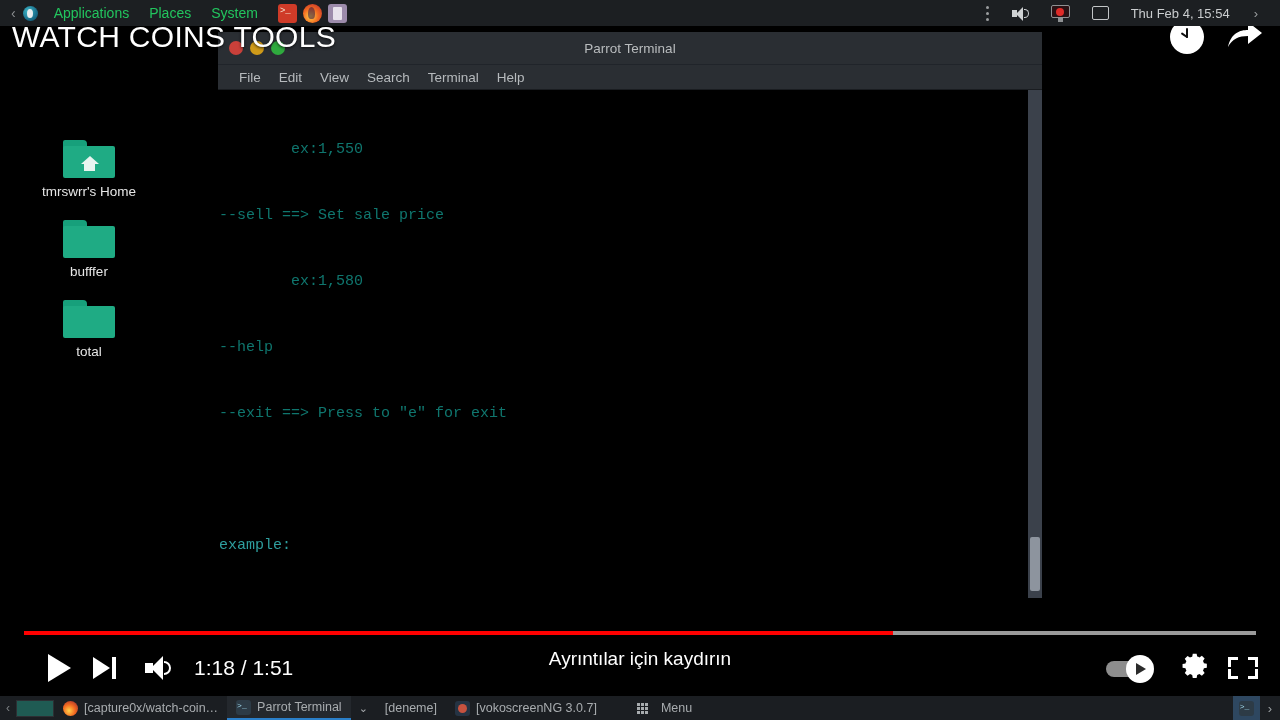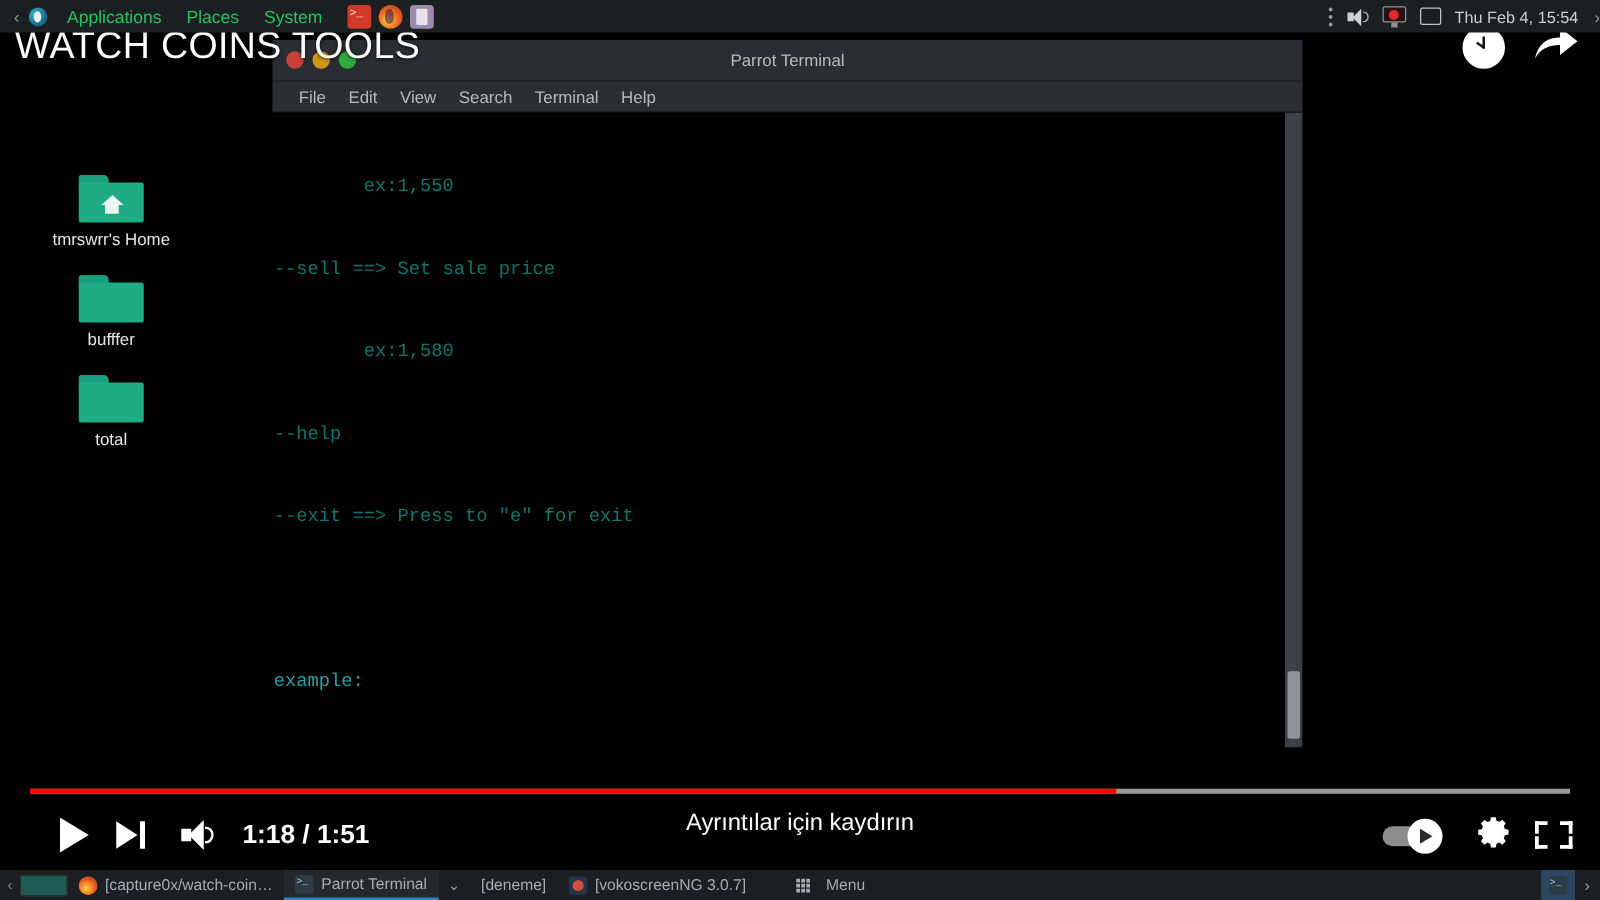--- a/index.html
+++ b/index.html
@@ -53,21 +53,21 @@
     content:""; position:absolute; left:5px; top:3px; width:7px;height:12px;
     border-radius:50% 50% 40% 40%; background: rgba(40,20,70,.55);
   }
   .ic-doc { background: #9c8bab; border-radius: 3px; }
   .ic-doc::after{
     content:""; position:absolute; left:5px; top:3px; width:9px; height:13px;
     background:#e7e2ec; border-radius:1px;
   }
   .tp-right {
     margin-left: auto; display: flex; align-items: center;
-    gap: 11px; padding-right: 0; font-size: 13px; color: #cacdcf;
+    gap: 22px; padding-right: 22px; font-size: 13px; color: #cacdcf;
   }
   .dots-v {
     width: 4px; height: 15px; display: flex; flex-direction: column;
     justify-content: space-between; align-items: center;
   }
   .dots-v i { width: 3px; height: 3px; background: #9a9d9f; border-radius: 50%; display: block; }
   .spk { position: relative; width: 17px; height: 15px; }
   .spk-b { position: absolute; left: 0; top: 4px; width: 5px; height: 7px; background: #cfd2d4; }
   .spk-c {
     position: absolute; left: 4px; top: 1px; width: 0; height: 0;
@@ -204,21 +204,21 @@
     position: absolute; left: 0; bottom: 24px; width: 1280px; height: 72px;
     z-index: 45;
   }
   #yt-progress {
     position: absolute; left: 24px; top: 7px; width: 1232px; height: 4px;
     background: #9a9a9a;
   }
   #yt-progress .played { position:absolute; left:0; top:0; height:4px; background:#ff0000; width: 70.5%; }
   #yt-controls {
     position: absolute; left: 0; top: 20px; width: 1280px; height: 48px;
-    display: flex; align-items: center; font-weight: bold;
+    display: flex; align-items: center;
   }
   .yt-btn { display:flex; align-items:center; justify-content:center; }
   #play-btn { width: 46px; margin-left: 36px; }
   .play-tri {
     width:0;height:0;border-top:14px solid transparent;border-bottom:14px solid transparent;
     border-left:23px solid #ffffff;
   }
   #next-btn { width: 40px; margin-left: 4px; }
   .next-wrap { position: relative; width: 26px; height: 22px; }
   .next-wrap .tri {

